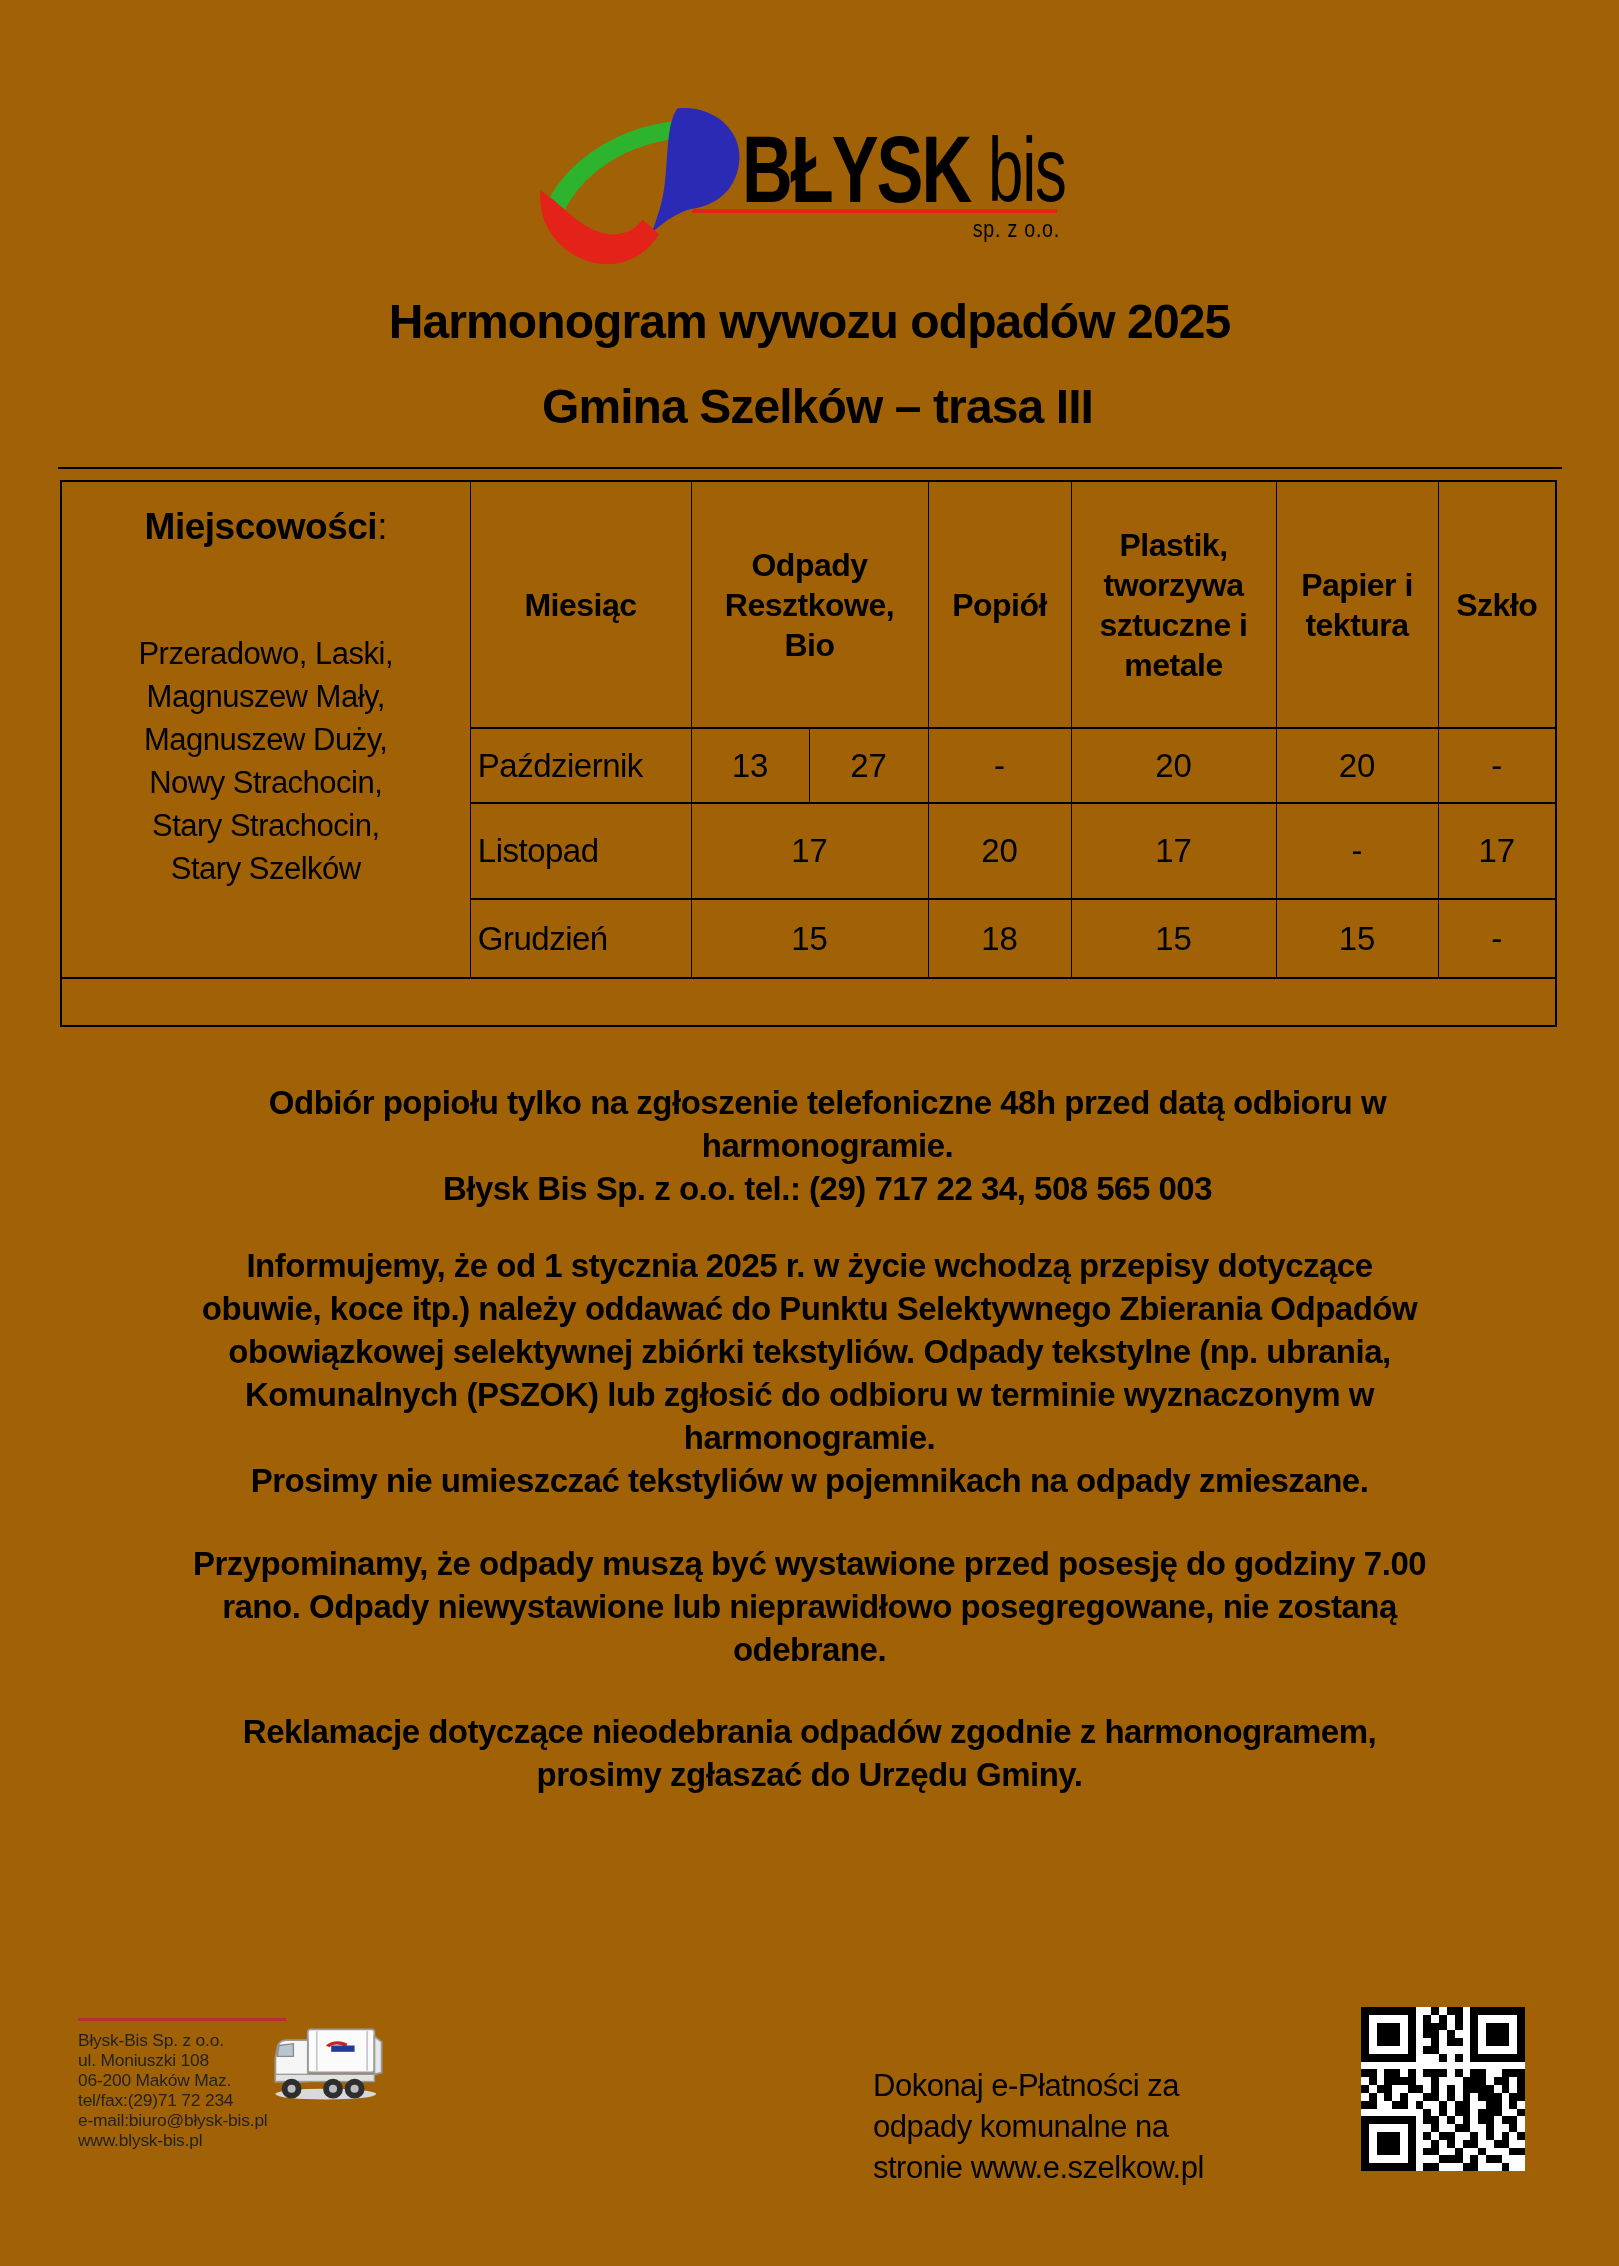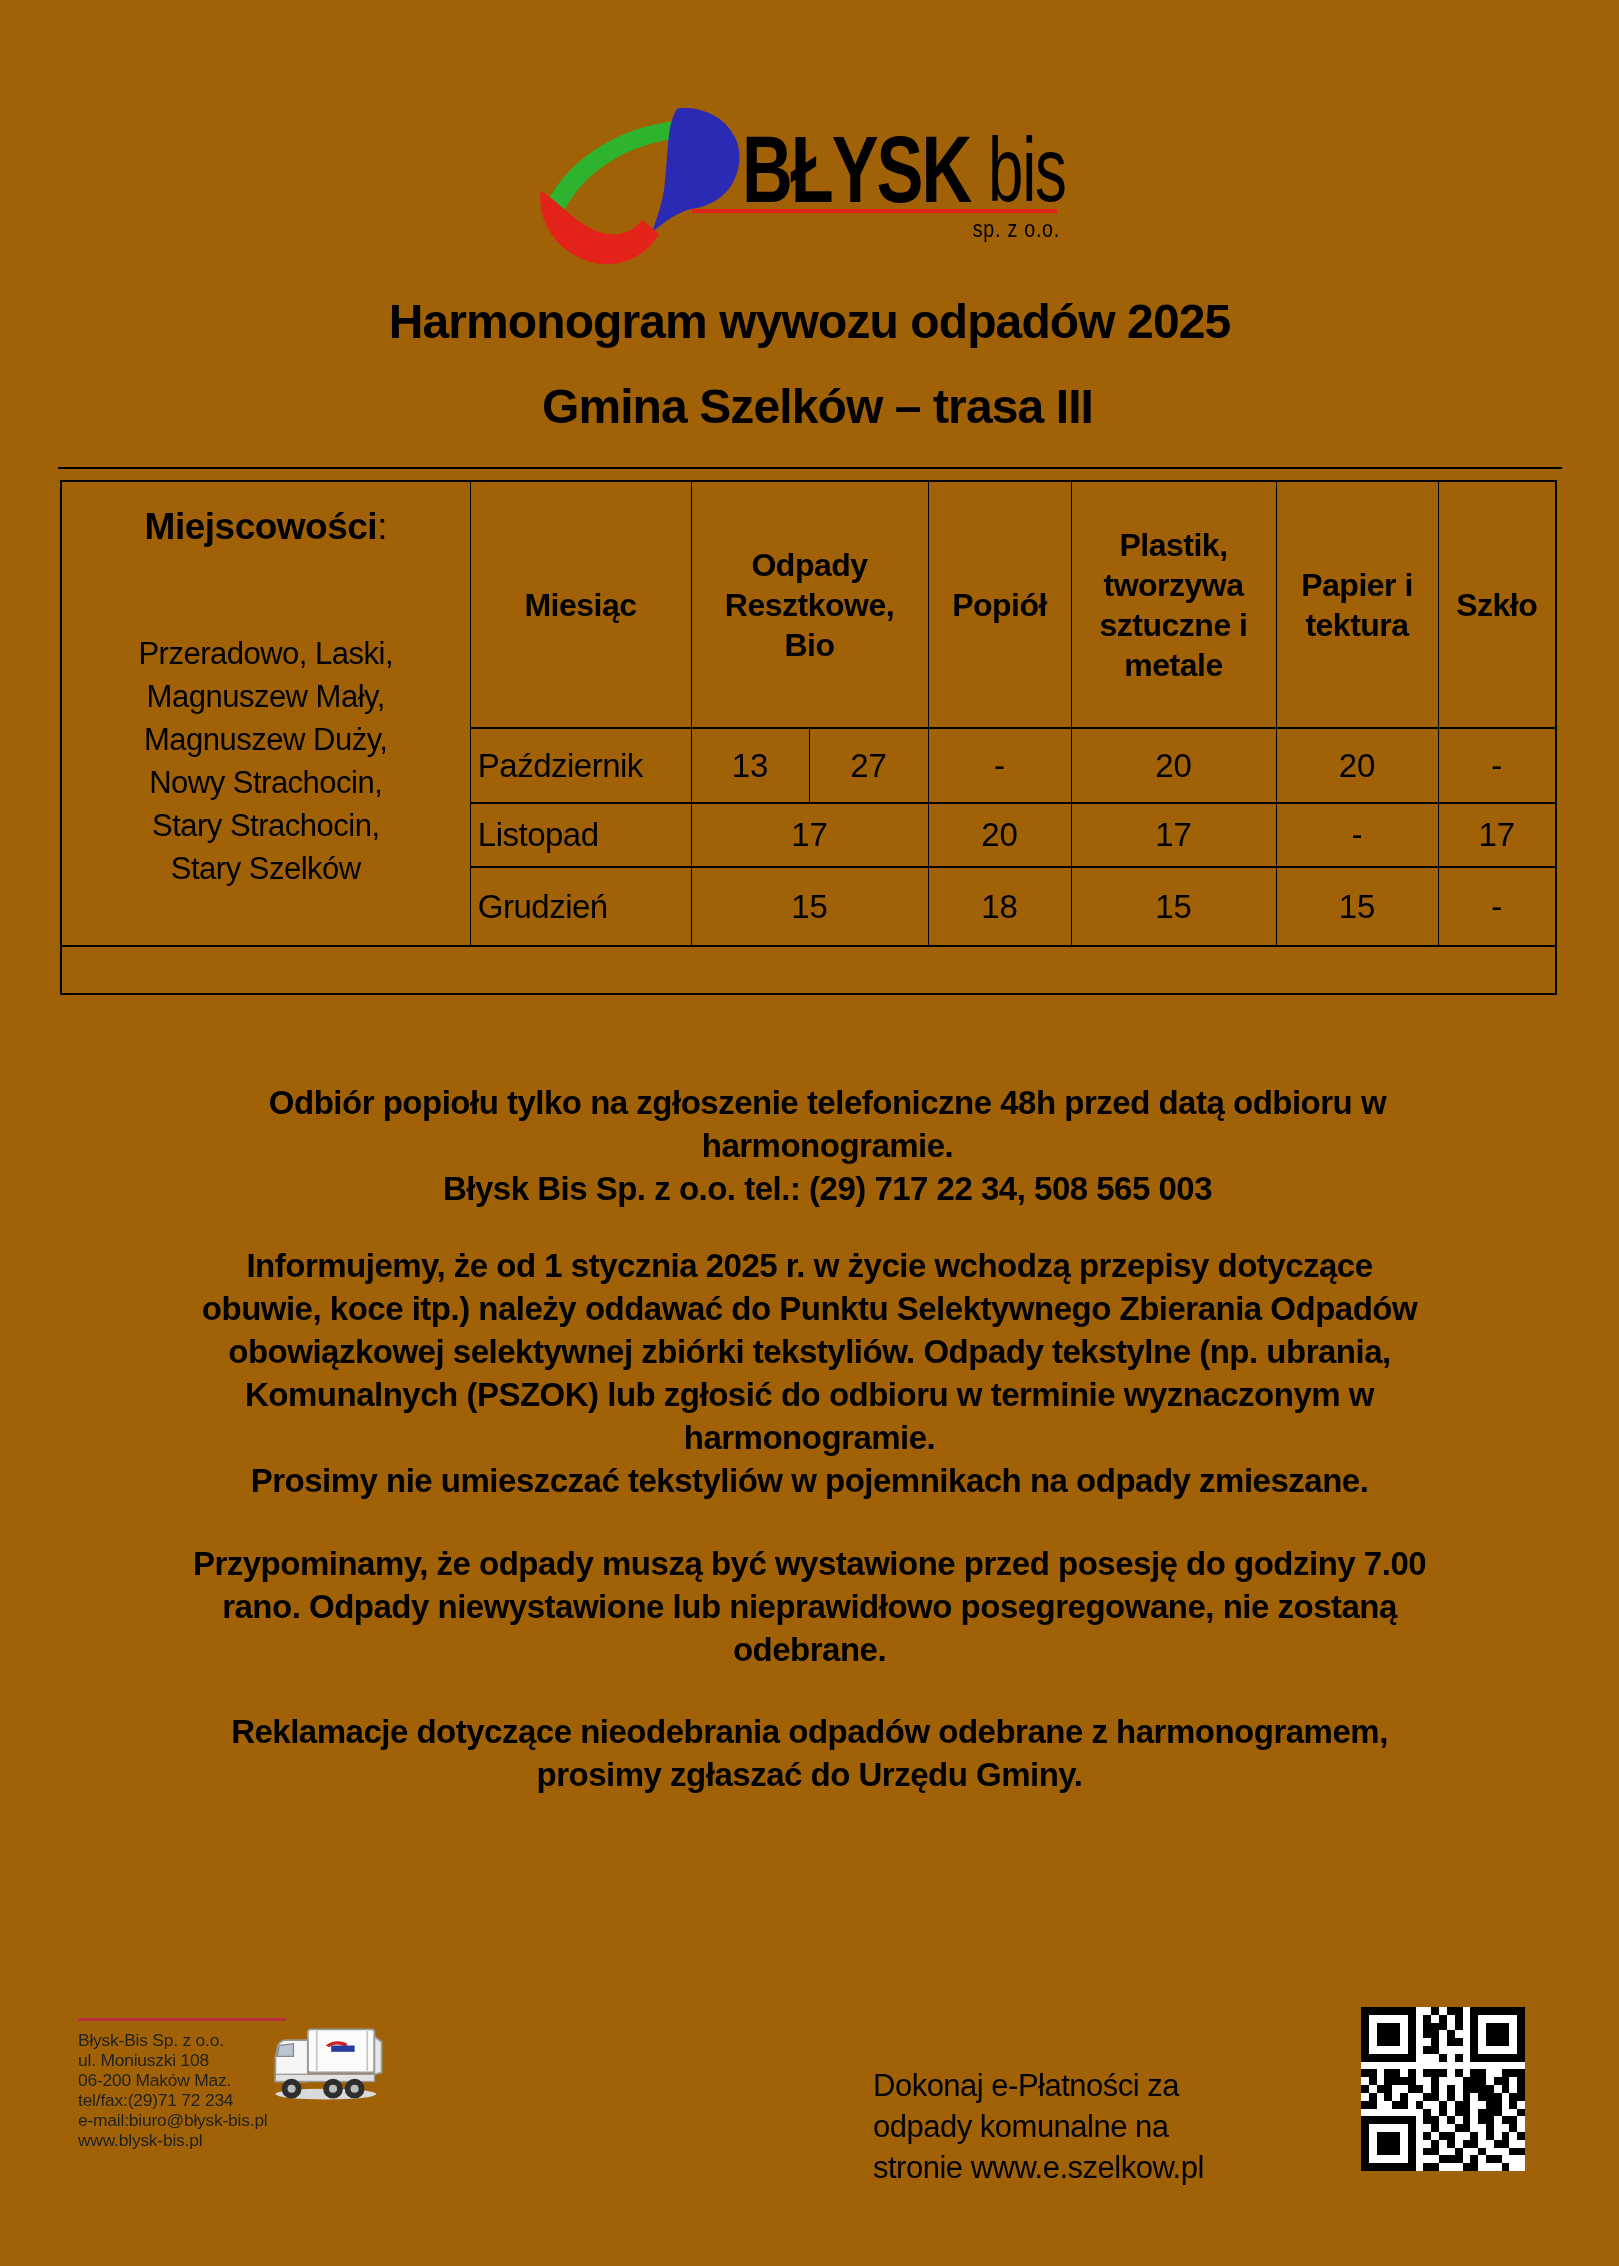--- a/index.html
+++ b/index.html
@@ -117,21 +117,21 @@
     </tr>
     <tr class="data" style="height:75px">
       <td class="month">Październik</td>
       <td class="num">13</td>
       <td class="num">27</td>
       <td class="num">-</td>
       <td class="num">20</td>
       <td class="num">20</td>
       <td class="num">-</td>
     </tr>
-    <tr class="data" style="height:64px">
+    <tr class="data" style="height:96px">
       <td class="month">Listopad</td>
       <td class="num" colspan="2">17</td>
       <td class="num">20</td>
       <td class="num">17</td>
       <td class="num">-</td>
       <td class="num">17</td>
     </tr>
     <tr class="data" style="height:79px">
       <td class="month">Grudzień</td>
       <td class="num" colspan="2">15</td>
@@ -158,21 +158,21 @@
     <div>Komunalnych (PSZOK) lub zgłosić do odbioru w terminie wyznaczonym w</div>
     <div>harmonogramie.</div>
     <div>Prosimy nie umieszczać tekstyliów w pojemnikach na odpady zmieszane.</div>
   </div>
   <div class="abs note note-3">
     <div>Przypominamy, że odpady muszą być wystawione przed posesję do godziny 7.00</div>
     <div>rano. Odpady niewystawione lub nieprawidłowo posegregowane, nie zostaną</div>
     <div>odebrane.</div>
   </div>
   <div class="abs note note-4">
-    <div>Reklamacje dotyczące nieodebrania odpadów odebrane z harmonogramem,</div>
+    <div>Reklamacje dotyczące nieodebrania odpadów zgodnie z harmonogramem,</div>
     <div>prosimy zgłaszać do Urzędu Gminy.</div>
   </div>
 
   <div class="abs footer-rule"></div>
   <div class="abs company">
     <div>Błysk-Bis Sp. z o.o.</div>
     <div>ul. Moniuszki 108</div>
     <div>06-200 Maków Maz.</div>
     <div>tel/fax:(29)71 72 234</div>
     <div>e-mail:biuro@błysk-bis.pl</div>

